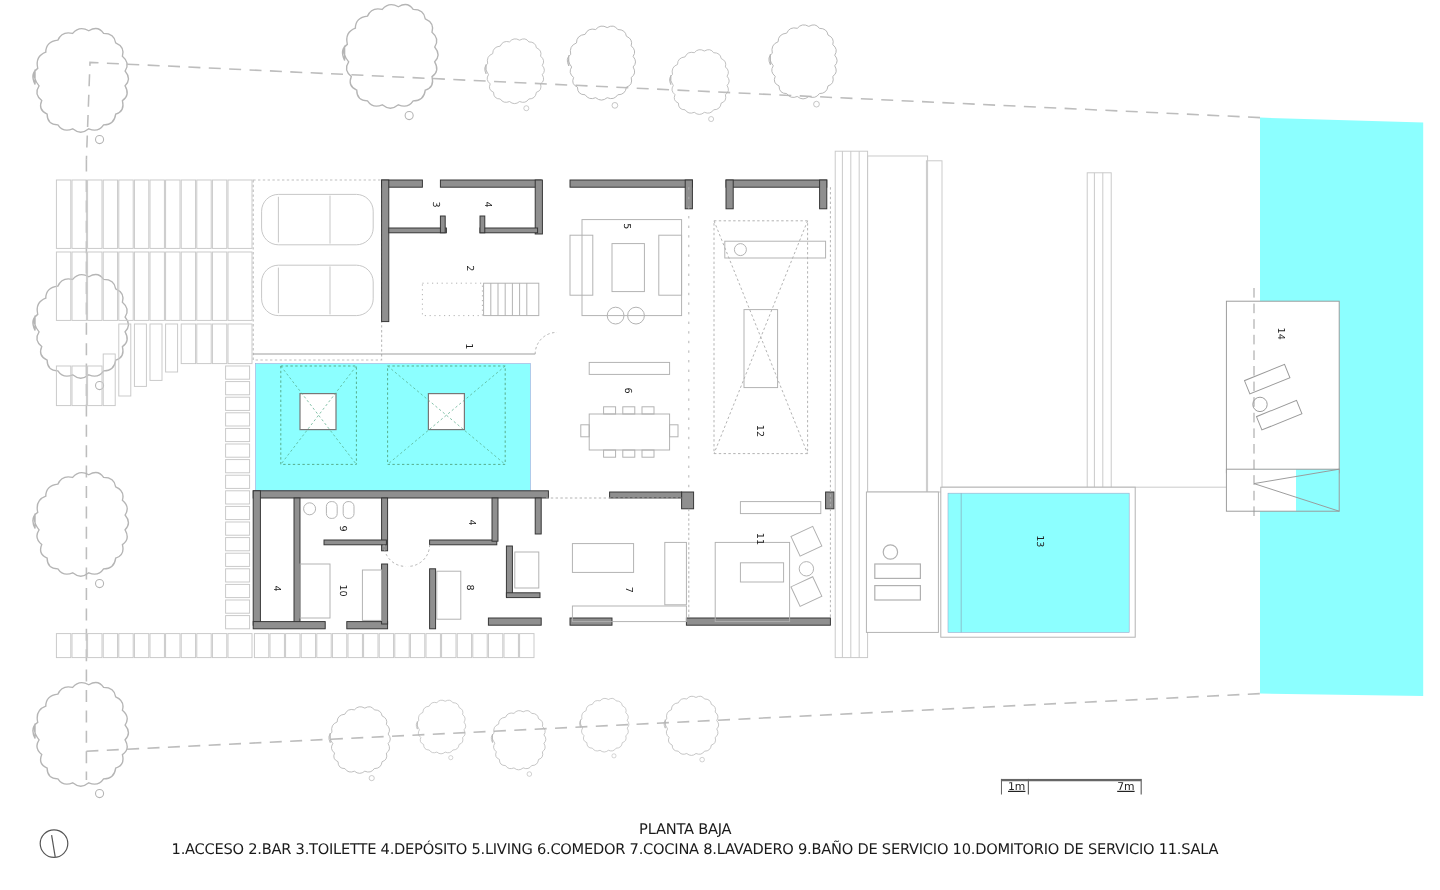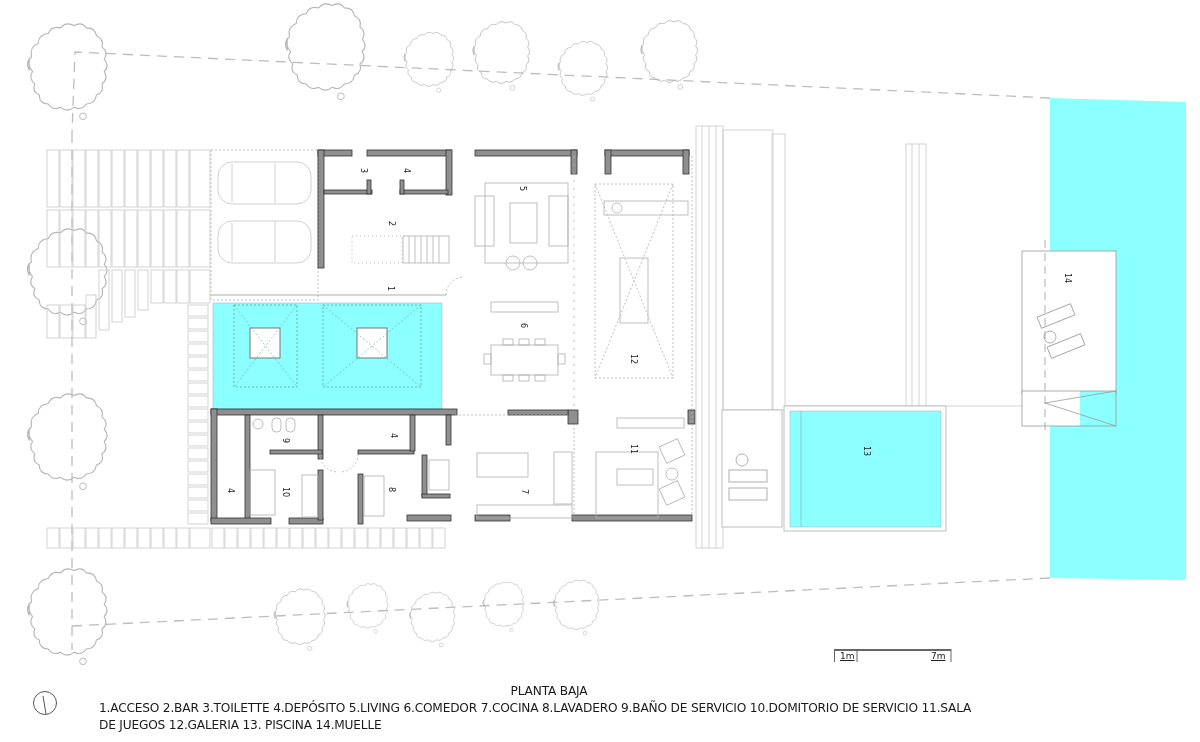--- a/index.html
+++ b/index.html
@@ -1,20 +1,20 @@
 <!DOCTYPE html>
 <html><head>
   <meta charset="utf-8">
   <style>
     html, body { margin: 0; padding: 0; background: #ffffff; }
     body { width: 1200px; height: 742px; position: relative; overflow: hidden; font-family: "Liberation Sans", sans-serif; }
     #plan { position: absolute; left: 0; top: 0; width: 1200px; height: 742px; }
     .caption { position: absolute; left: 99px; top: 683px; color: #1a1a1a; font-family: "DejaVu Sans", sans-serif; font-size: 12.2px; line-height: 17px; letter-spacing: -0.2px; }
     .caption .title { display: block; text-align: center; }
-    .caption .legend { display: block; width: 900px; }
+    .caption .legend { display: block; width: 900px; margin-left: 44px; }
     .north { position: absolute; left: 32px; top: 690px; width: 26px; height: 26px; }
     .scale { position: absolute; left: 834px; top: 649px; width: 118px; height: 14px; }
     .scale .lbl { position: absolute; top: 2px; font-size: 9px; font-family: "DejaVu Sans", sans-serif; color: #222; text-decoration: underline; }
     .room-num { font-family: "DejaVu Sans", sans-serif; font-size: 8px; fill: #222; }
   </style>
 </head>
 <body>
 
 <svg id="plan" viewBox="0 0 1200 742" xmlns="http://www.w3.org/2000/svg">
   <defs>
@@ -343,14 +343,13 @@
 </div>
 
 <svg class="north" viewBox="0 0 26 26">
   <circle cx="13" cy="13" r="11.5" fill="none" stroke="#555" stroke-width="1"></circle>
   <line x1="11" y1="6" x2="14" y2="24" stroke="#555" stroke-width="1"></line>
 </svg>
 
 <div class="caption">
   <span class="title">PLANTA BAJA</span>
   <span class="legend">1.ACCESO  2.BAR  3.TOILETTE  4.DEPÓSITO  5.LIVING  6.COMEDOR  7.COCINA  8.LAVADERO  9.BAÑO DE SERVICIO  10.DOMITORIO DE SERVICIO 11.SALA</span>
-  <span class="legend">DE JUEGOS  12.GALERIA  13. PISCINA  14.MUELLE</span>
 </div>
 
 </body></html>

